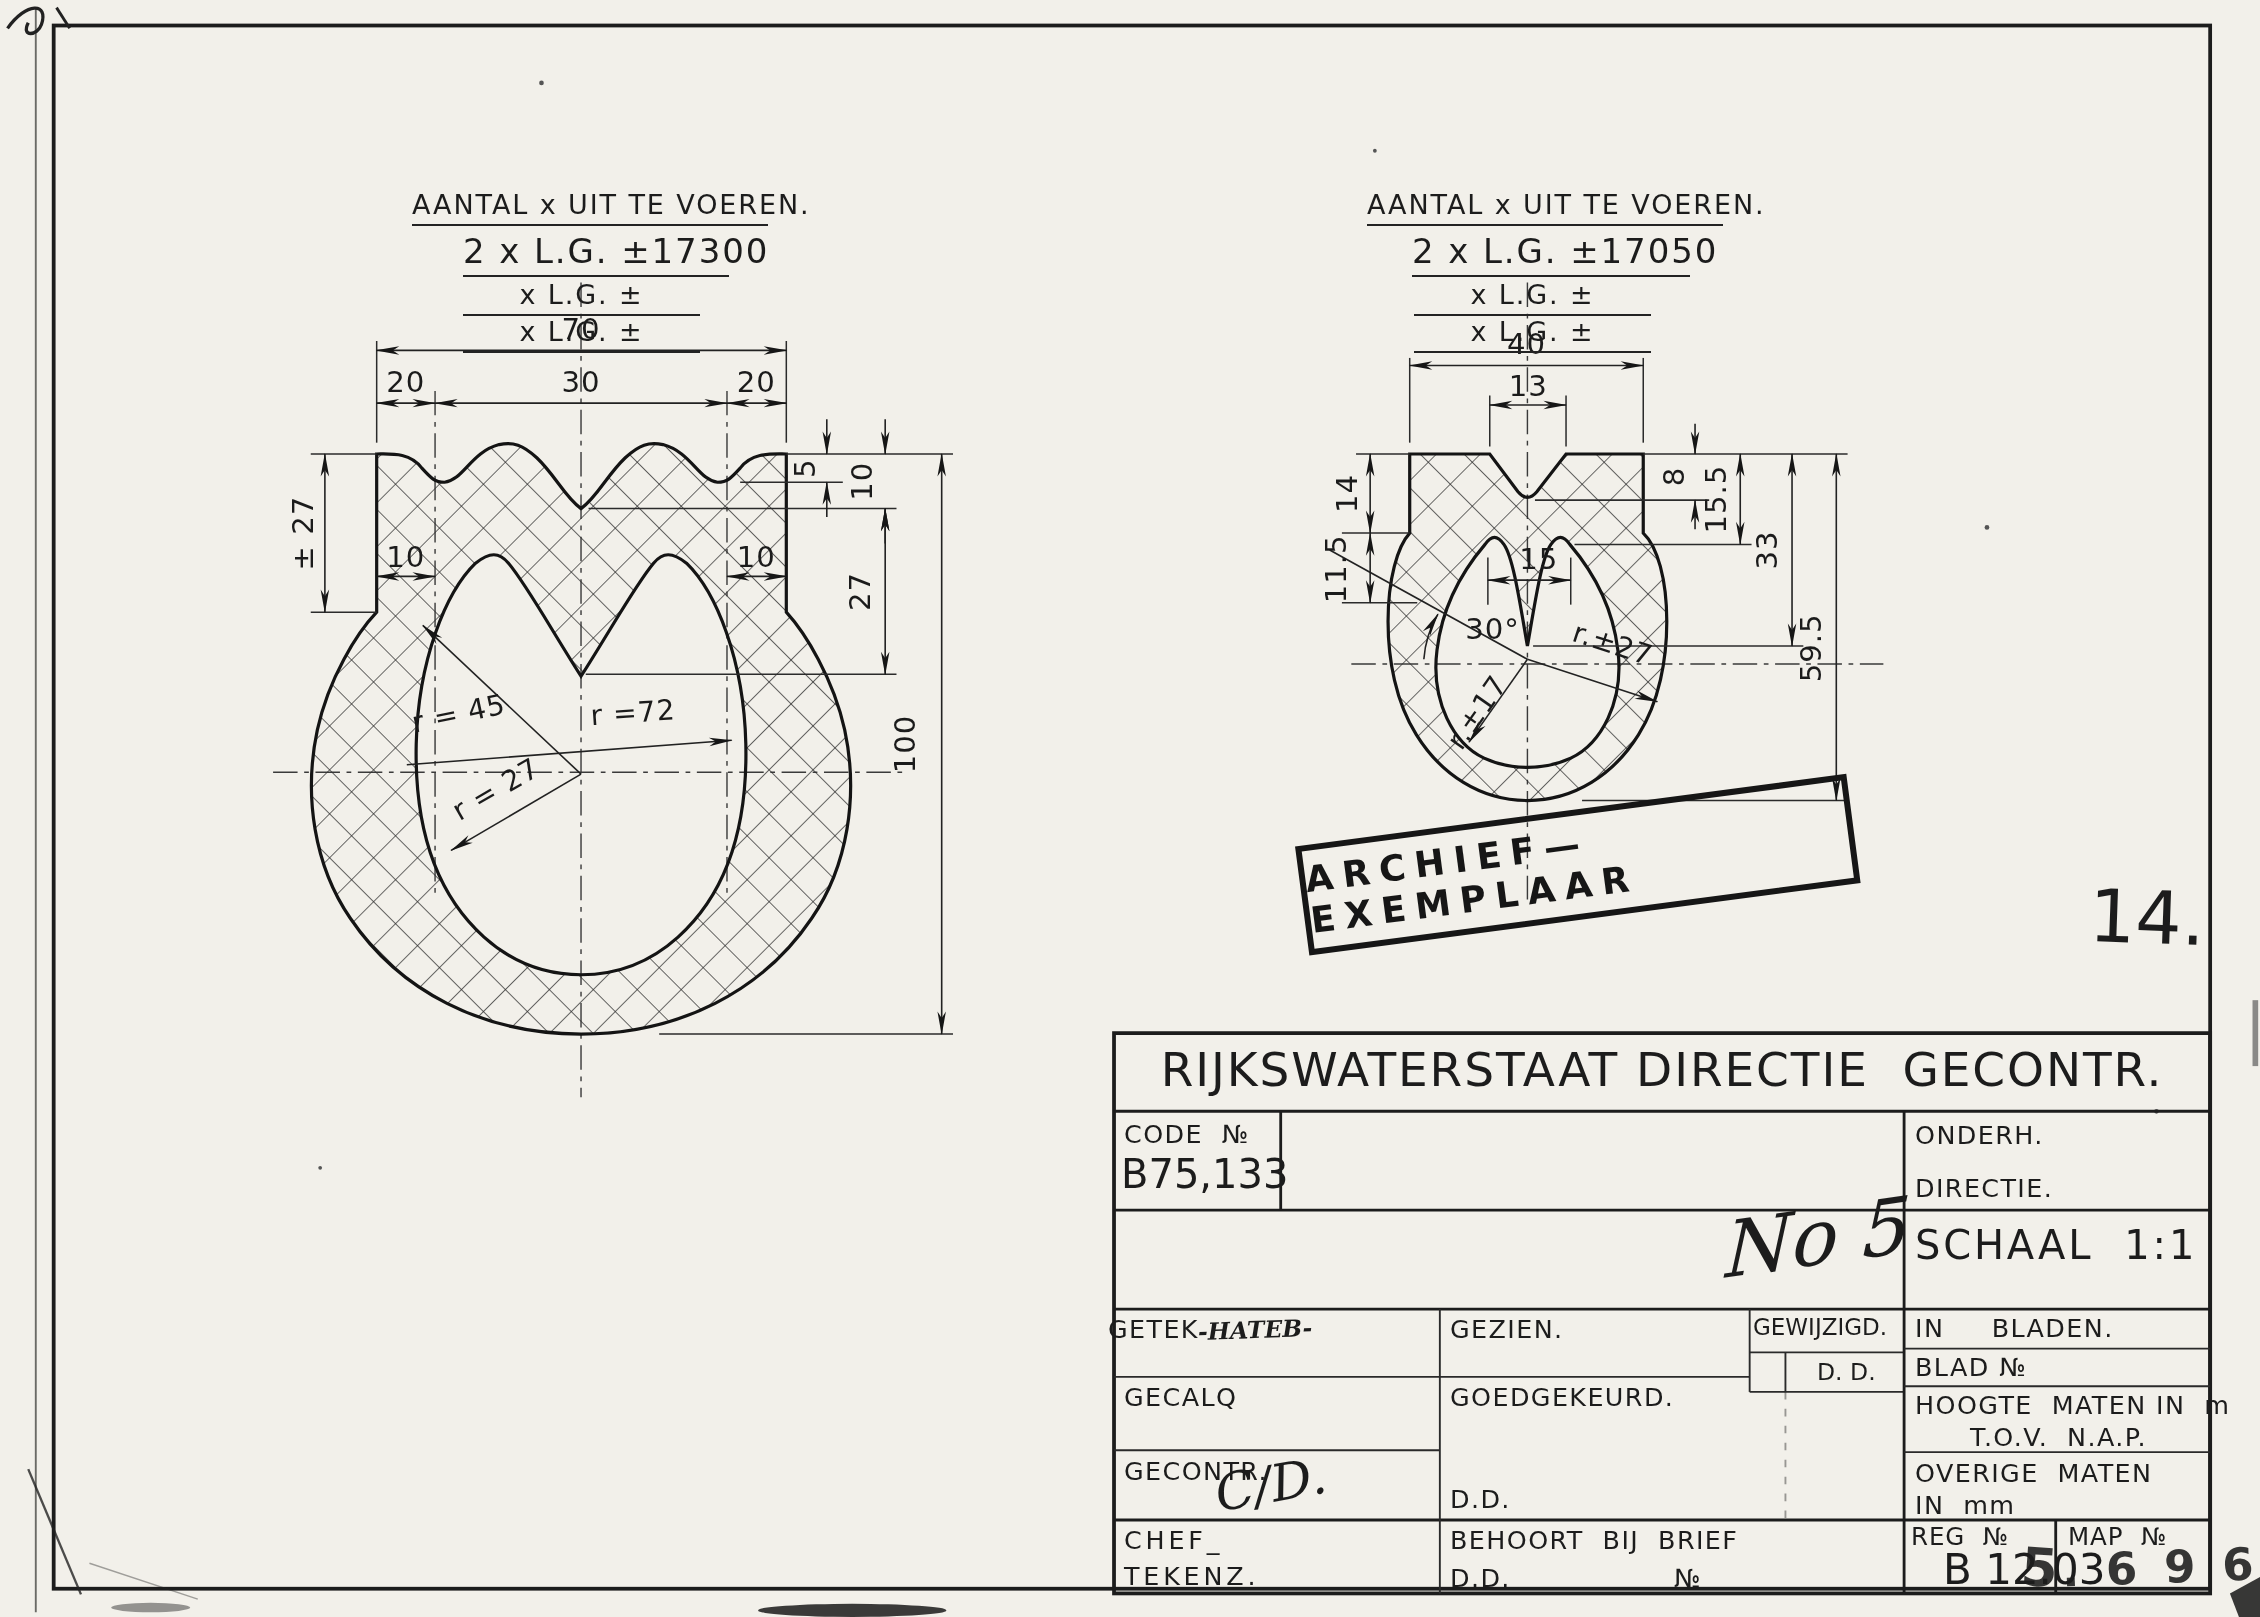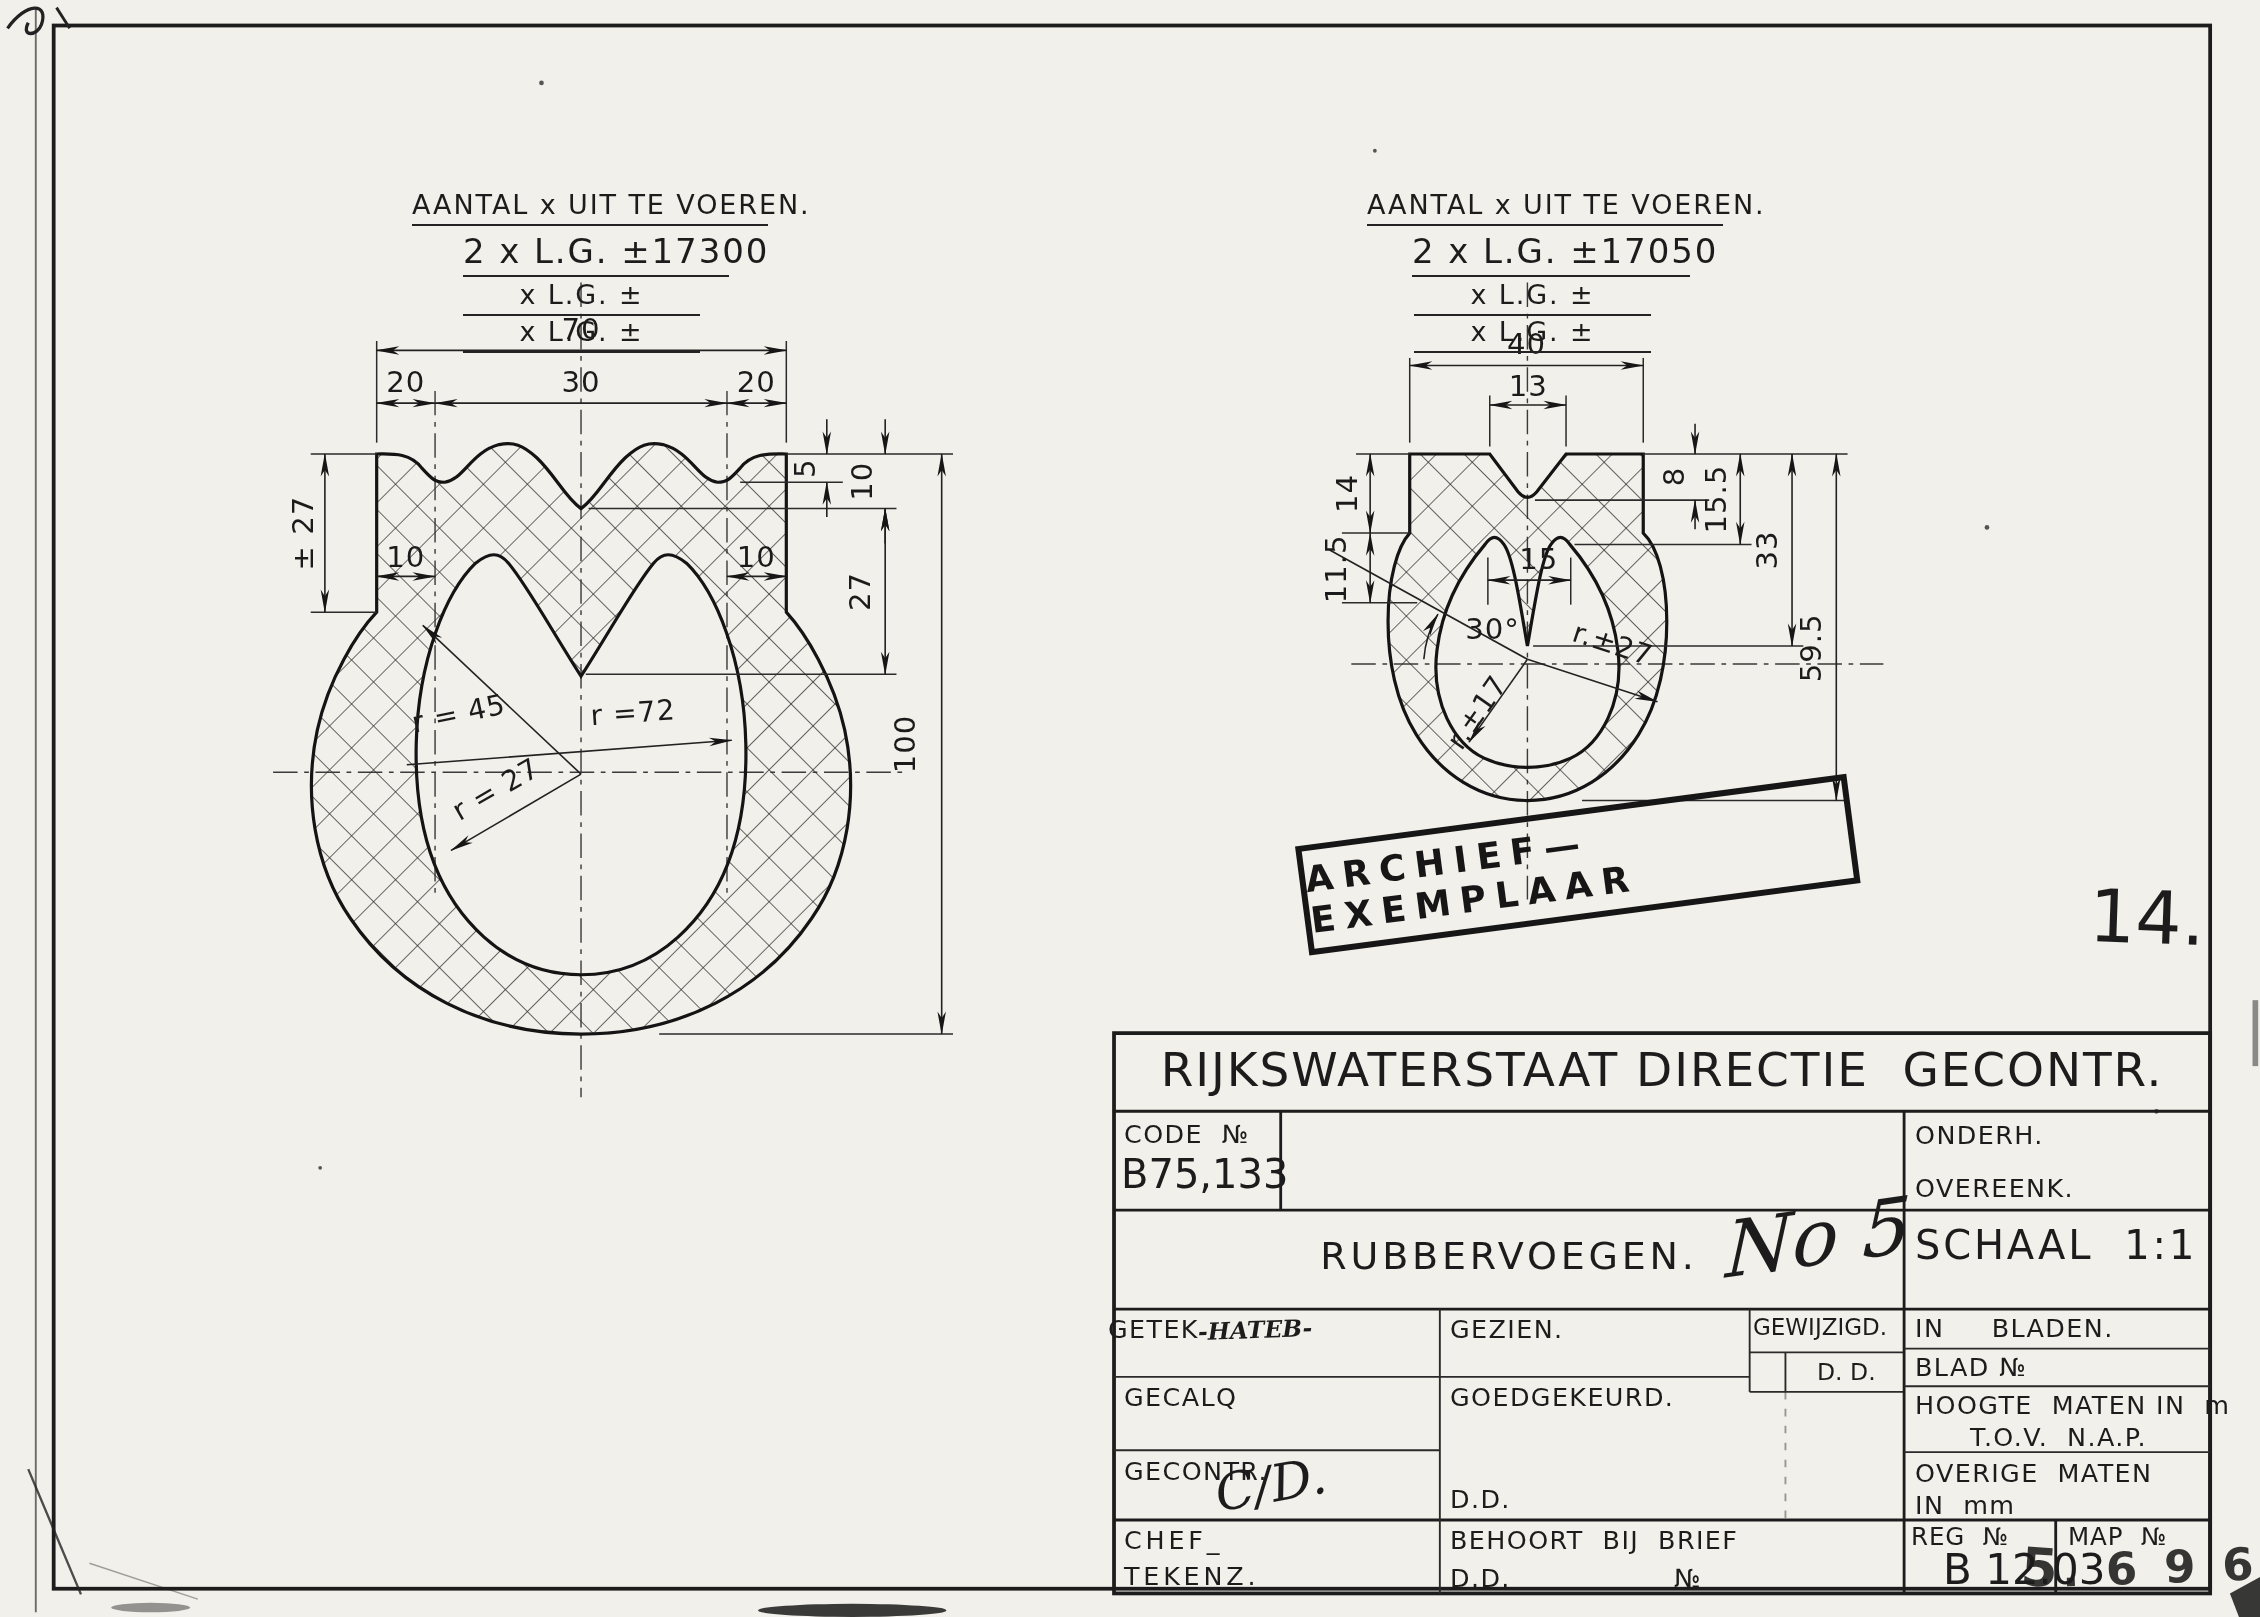--- a/index.html
+++ b/index.html
@@ -270,23 +270,22 @@
 </div>
 
 <div class="t pageno" style="left:2089px;top:880px;">14.</div>
 
 
 <div class="t org" style="left:1114px;top:1045px;width:1096px;">RIJKSWATERSTAAT DIRECTIE  GECONTR.</div>
 
 <div class="t lbl" style="left:1124px;top:1121px;">CODE  №</div>
 <div class="t big" style="left:1121px;top:1153px;">B75,133</div>
 <div class="t lbl" style="left:1915px;top:1122px;">ONDERH.</div>
-<div class="t lbl" style="left:1915px;top:1175px;">OVEREENK.</div>
-
-<div class="t subject" style="left:1114px;top:1237px;width:790px;">RUBBERVOEGEN.</div>
+<div class="t lbl" style="left:1915px;top:1175px;">DIRECTIE.</div>
+
 <div class="t hand" style="left:1725px;top:1198px;font-size:77px;transform:rotate(-8deg) skewX(-10deg);">No 5</div>
 <div class="t schaal" style="left:1915px;top:1224px;">SCHAAL  1:1</div>
 
 <div class="t lbl" style="left:1108px;top:1316px;">GETEK</div>
 <div class="t hand" style="left:1198px;top:1318px;font-size:23.5px;font-weight:700;transform:rotate(-2deg);">-HATEB-</div>
 <div class="t lbl" style="left:1450px;top:1316px;">GEZIEN.</div>
 <div class="t" style="left:1753px;top:1315px;font-size:23px;">GEWIJZIGD.</div>
 <div class="t" style="left:1817px;top:1360px;font-size:23.5px;">D. D.</div>
 <div class="t lbl" style="left:1915px;top:1315px;">IN     BLADEN.</div>
 <div class="t lbl" style="left:1915px;top:1354px;">BLAD №</div>

